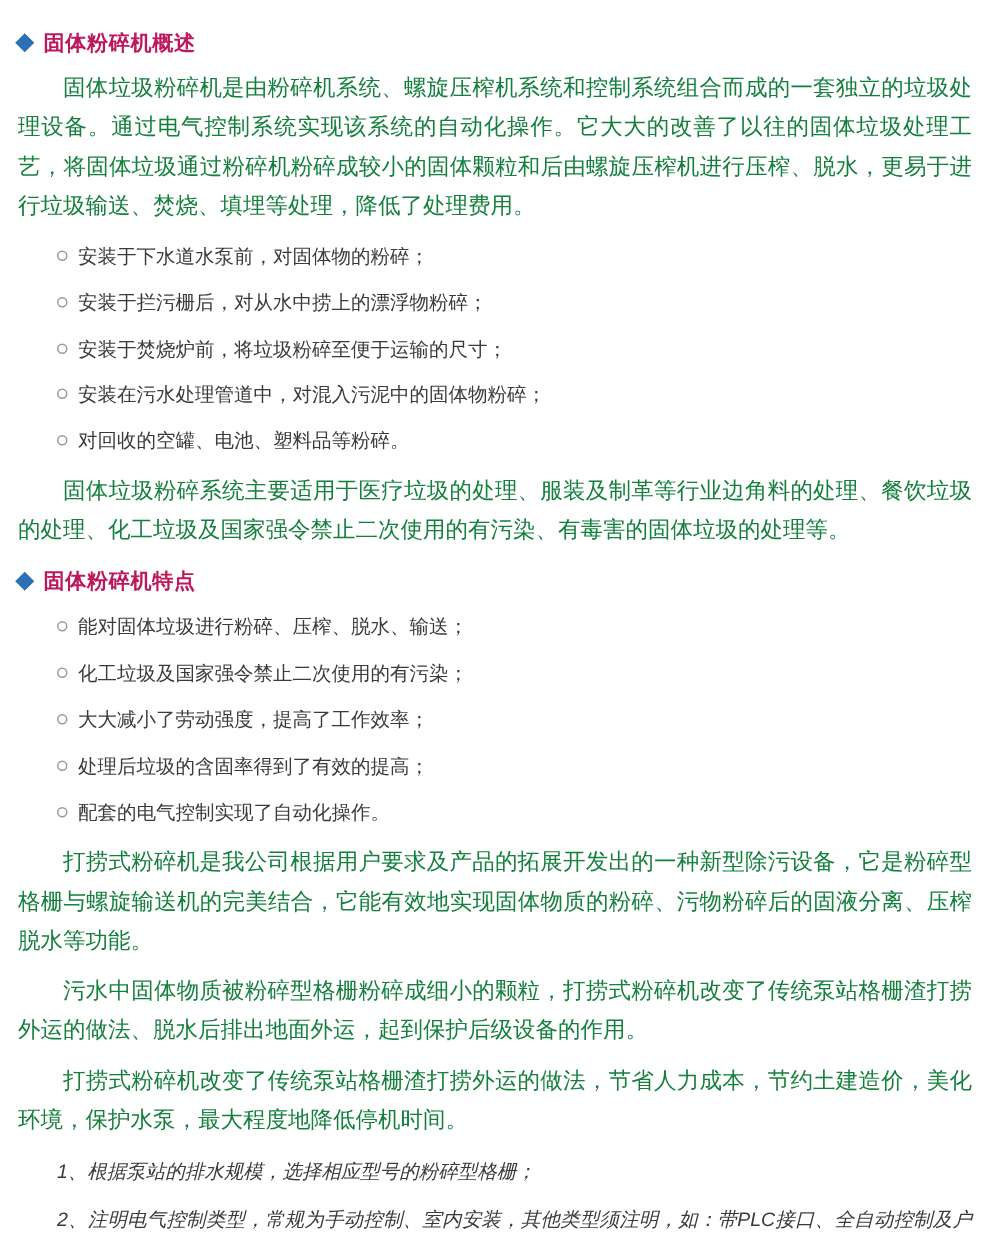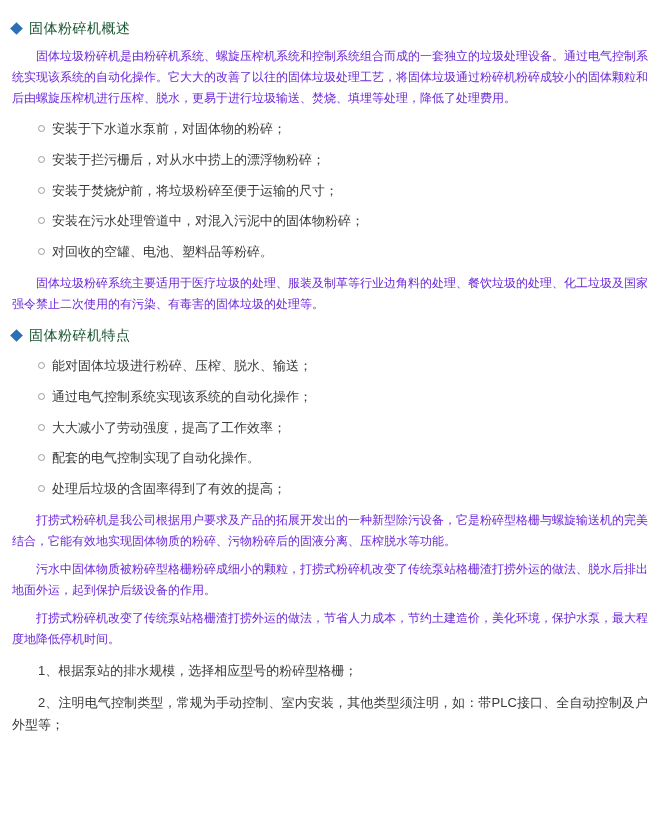--- a/index.html
+++ b/index.html
@@ -30,31 +30,31 @@
   }
   .diamond {
     width: 9px;
     height: 9px;
     background: #2b6fb5;
     transform: rotate(45deg);
     margin-right: 8px;
     flex: 0 0 auto;
   }
   .sec-title {
-    font-weight: normal;
+    font-weight: bold;
     font-size: 14px;
-    color: #14532d;
+    color: #be185d;
     letter-spacing: 0.5px;
   }
   .para {
     text-indent: 2em;
     margin: 7px 0;
-    font-size: 12px;
+    font-size: 15px;
     line-height: 1.75;
-    color: #6d28d9;
+    color: #15803d;
     text-align: justify;
   }
   .bullets {
     margin: 4px 0 4px 0;
     padding: 0;
     list-style: none;
   }
   .bullets li {
     position: relative;
     padding-left: 40px;
@@ -79,20 +79,21 @@
     padding: 0;
     list-style: none;
   }
   .numlist li {
     margin: 10px 0;
     font-size: 13px;
     line-height: 1.7;
     color: #3a3a3a;
     text-indent: 2em;
     text-align: justify;
+    font-style: italic;
   }
 </style>
 </head>
 <body>
 
 <div class="page">
 
   <div class="section">
     <div class="sec-head">
       <span class="diamond"></span>
@@ -109,24 +110,24 @@
     <p class="para">固体垃圾粉碎系统主要适用于医疗垃圾的处理、服装及制革等行业边角料的处理、餐饮垃圾的处理、化工垃圾及国家强令禁止二次使用的有污染、有毒害的固体垃圾的处理等。</p>
   </div>
 
   <div class="section">
     <div class="sec-head">
       <span class="diamond"></span>
       <span class="sec-title">固体粉碎机特点</span>
     </div>
     <ul class="bullets">
       <li><span class="ring"></span><span>能对固体垃圾进行粉碎、压榨、脱水、输送；</span></li>
-      <li><span class="ring"></span><span>通过电气控制系统实现该系统的自动化操作；</span></li>
+      <li><span class="ring"></span><span>化工垃圾及国家强令禁止二次使用的有污染；</span></li>
       <li><span class="ring"></span><span>大大减小了劳动强度，提高了工作效率；</span></li>
+      <li><span class="ring"></span><span>处理后垃圾的含固率得到了有效的提高；</span></li>
       <li><span class="ring"></span><span>配套的电气控制实现了自动化操作。</span></li>
-      <li><span class="ring"></span><span>处理后垃圾的含固率得到了有效的提高；</span></li>
     </ul>
   </div>
 
   <div class="section">
     <p class="para">打捞式粉碎机是我公司根据用户要求及产品的拓展开发出的一种新型除污设备，它是粉碎型格栅与螺旋输送机的完美结合，它能有效地实现固体物质的粉碎、污物粉碎后的固液分离、压榨脱水等功能。</p>
     <p class="para">污水中固体物质被粉碎型格栅粉碎成细小的颗粒，打捞式粉碎机改变了传统泵站格栅渣打捞外运的做法、脱水后排出地面外运，起到保护后级设备的作用。</p>
     <p class="para">打捞式粉碎机改变了传统泵站格栅渣打捞外运的做法，节省人力成本，节约土建造价，美化环境，保护水泵，最大程度地降低停机时间。</p>
   </div>
 
   <div class="section">

